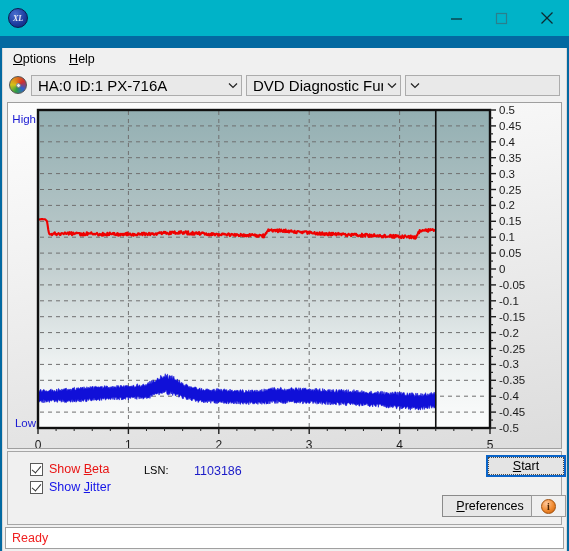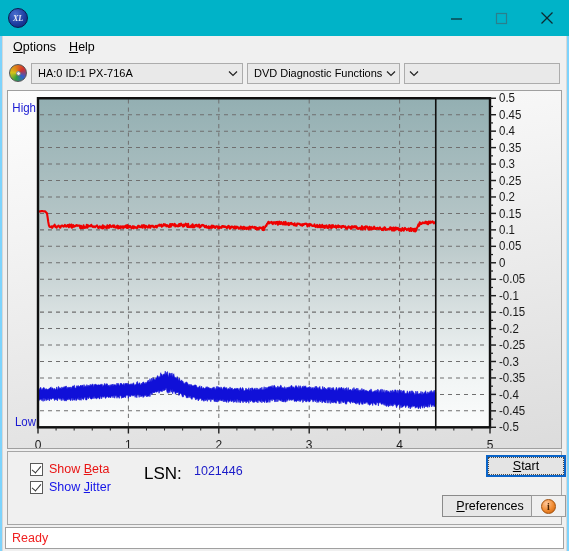--- a/index.html
+++ b/index.html
@@ -3,21 +3,21 @@
 <meta charset="utf-8">
 <style>
   html,body{margin:0;padding:0;}
   body{
     width:569px;height:551px;overflow:hidden;
     font-family:"Liberation Sans", sans-serif;
     background:#00b3c8;
   }
   .window{
     position:absolute;left:0;top:0;width:569px;height:551px;
-    background:#7dd3fc;
+    background:#0369a1;
     box-sizing:border-box;
     display:flex;flex-direction:column;
   }
   
   .titlebar{
     height:36px;flex:0 0 36px;background:#00b3c8;
     display:flex;align-items:center;position:relative;
   }
   .app-icon{
     width:20px;height:20px;border-radius:50%;
@@ -33,21 +33,21 @@
     font-size:13.5px;color:#0d2b33;letter-spacing:.1px;white-space:nowrap;
   }
   .winbtns{position:absolute;right:0;top:0;height:36px;display:flex;}
   .winbtn{
     width:45px;height:36px;display:flex;align-items:center;justify-content:center;
     color:#0d2b33;font-size:15px;line-height:1;
   }
   .winbtn svg{display:block;}
   
   .client{
-    flex:1 1 auto;margin:0 2px 0 2px;background:#f0f0f0;
+    flex:1 1 auto;margin:12px 2px 0 2px;background:#f0f0f0;
     display:flex;flex-direction:column;min-height:0;
     border-left:1px solid #d8d8d8;border-right:1px solid #d8d8d8;
   }
   .menubar{
     height:22px;flex:0 0 22px;display:flex;align-items:center;
     padding-left:6px;background:#f0f0f0;
   }
   .menuitem{font-size:12.5px;color:#000;padding:2px 9px 2px 4px;}
   .menuitem u{text-decoration:underline;}
   
@@ -64,21 +64,21 @@
     position:relative;
   }
   .disc-icon::after{
     content:"";position:absolute;left:50%;top:50%;
     width:5px;height:5px;margin:-2.5px 0 0 -2.5px;border-radius:50%;
     background:#eee;border:1px solid #777;box-sizing:border-box;
   }
   .combo{
     height:21px;border:1px solid #acacac;background:#e9e9e9;
     display:flex;align-items:center;box-sizing:border-box;
-    font-size:11px;color:#000;position:relative;
+    font-size:15px;color:#000;position:relative;
   }
   .combo .cval{padding-left:6px;white-space:nowrap;overflow:hidden;flex:1 1 auto;}
   .combo .chev{
     width:17px;flex:0 0 17px;display:flex;align-items:center;justify-content:center;
     color:#222;
   }
   #combo-drive{width:222px;}
   #combo-function{width:155px;}
   #combo-test{width:163px;}
   
@@ -103,21 +103,21 @@
     box-sizing:border-box;position:relative;flex:0 0 13px;
   }
   .checkbox.checked::after{
     content:"";position:absolute;left:3px;top:0px;width:4px;height:8px;
     border:solid #333;border-width:0 1.6px 1.6px 0;transform:rotate(40deg);
   }
   .chk-label{font-size:12.5px;white-space:nowrap;}
   .chk-label u{text-decoration:underline;}
   .beta-color{color:#e81313;}
   .jitter-color{color:#1414e8;}
-  #lsn-label{position:absolute;left:136px;top:12px;font-size:17px;color:#000;}
+  #lsn-label{position:absolute;left:136px;top:12px;font-size:11px;color:#000;}
   #lsn-value{position:absolute;left:186px;top:12px;font-size:12.5px;color:#1b1bc8;}
   .btn{
     position:absolute;border:1px solid #8a8a8a;background:#e7e7e7;
     font-size:12.5px;color:#000;display:flex;align-items:center;justify-content:center;
     box-sizing:border-box;
   }
   .btn u{text-decoration:underline;}
   #start-button{
     left:478px;top:3px;width:80px;height:22px;
     border:2px solid #0a64c8;background:#e4e4e4;
@@ -347,21 +347,21 @@
     <div class="controls">
       <div class="chk-row" id="chk-beta-row">
         <span class="checkbox checked"></span>
         <span class="chk-label beta-color">Show <u>B</u>eta</span>
       </div>
       <div class="chk-row" id="chk-jitter-row">
         <span class="checkbox checked"></span>
         <span class="chk-label jitter-color">Show <u>J</u>itter</span>
       </div>
       <div id="lsn-label">LSN:</div>
-      <div id="lsn-value">1021446</div>
+      <div id="lsn-value">1103186</div>
 
       <div class="btn" id="start-button">
         <span class="inner"><u>S</u>tart</span>
       </div>
       <div class="btn" id="preferences-button">
         <span><u>P</u>references</span>
       </div>
       <div class="btn" id="info-button">
         <span class="info-glyph">i</span>
       </div>

